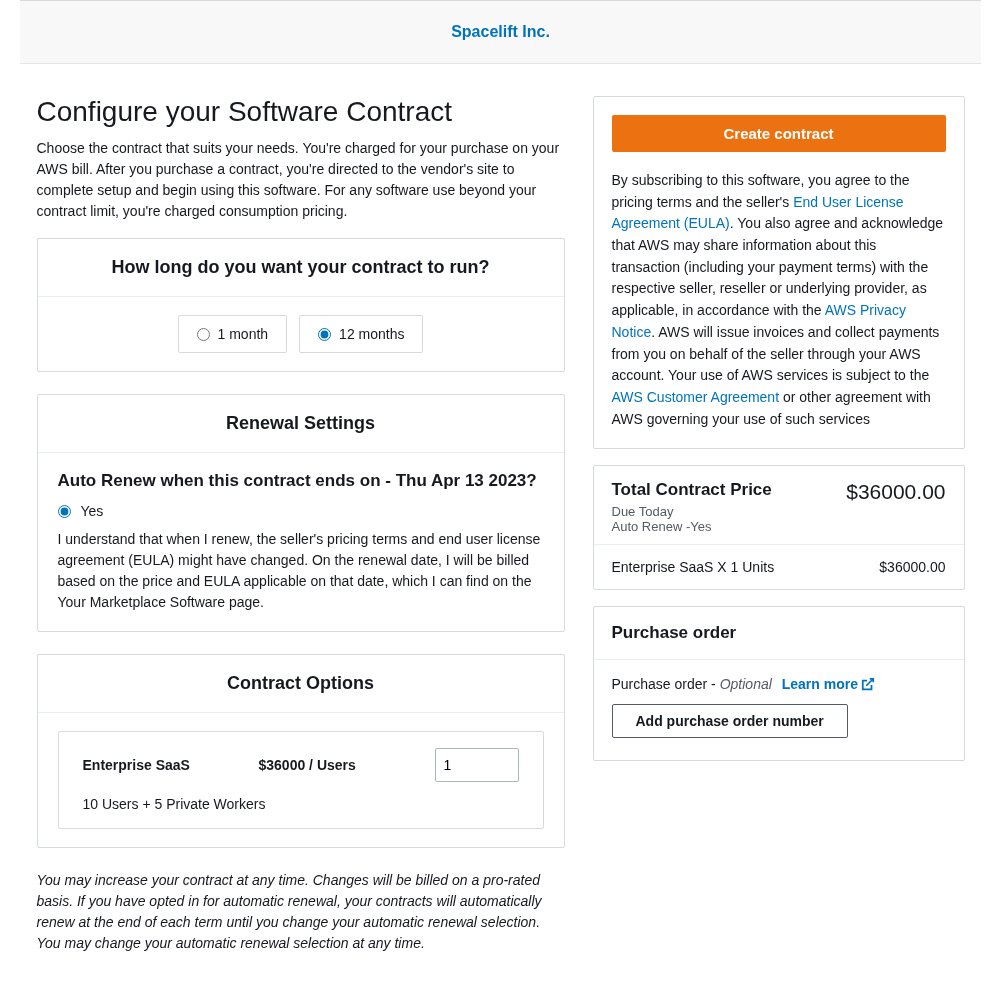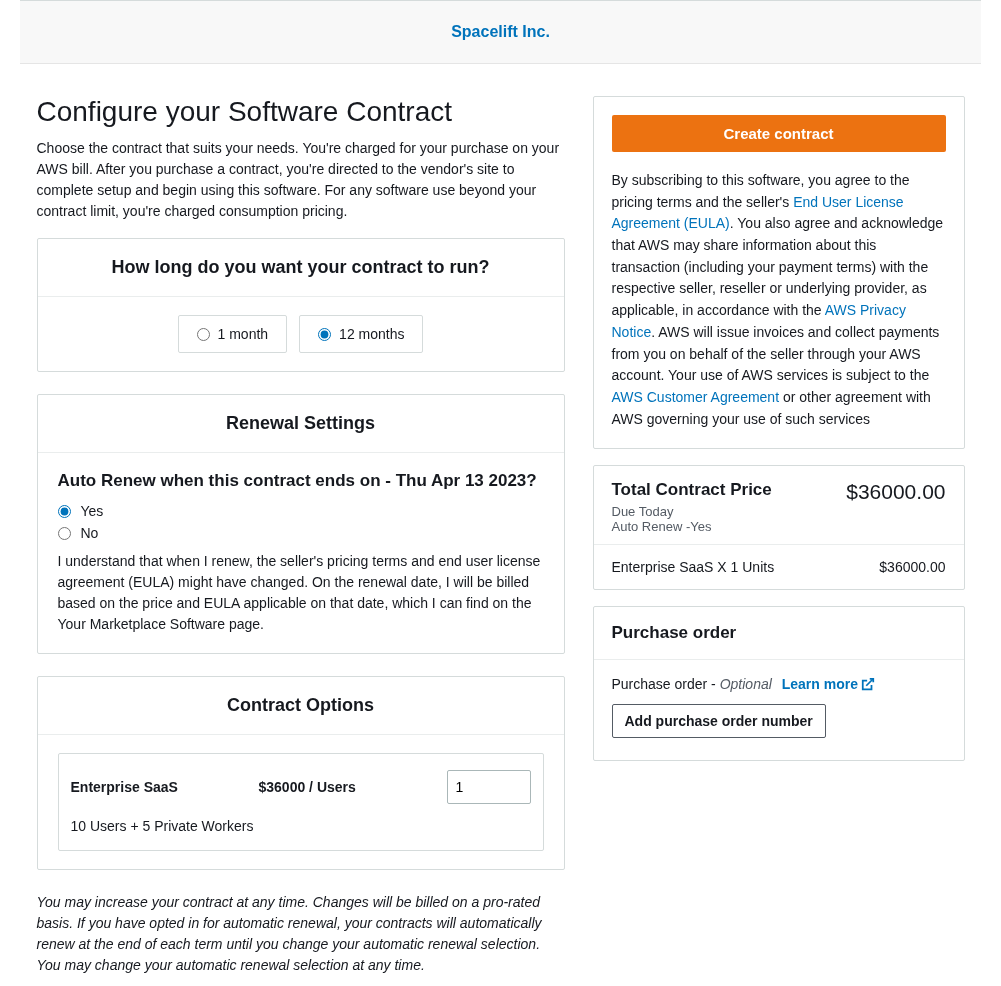--- a/index.html
+++ b/index.html
@@ -103,21 +103,21 @@
     .radio-line input[type="radio"] {
       accent-color: #0073bb;
     }
     .renewal-note {
       margin-top: 10px;
       line-height: 1.5;
       color: #16191f;
     }
     .contract-item {
       border: 1px solid #d5dbdb;
-      padding: 16px 12px;
+      padding: 16px 24px;
       border-radius: 2px;
     }
     .contract-item-row {
       display: flex;
       align-items: center;
       justify-content: space-between;
       margin-bottom: 14px;
     }
     .contract-item-name {
       font-weight: 700;
@@ -224,21 +224,21 @@
       margin-left: 6px;
     }
     .ext-icon {
       display: inline-block;
       vertical-align: -2px;
       margin-left: 3px;
     }
     .add-po-btn {
       border: 1px solid #545b64;
       background: #fff;
-      padding: 8px 12px;
+      padding: 8px 23px;
       font-size: 14px;
       font-weight: 700;
       border-radius: 2px;
       cursor: pointer;
       color: #16191f;
     }
   </style>
 </head>
 <body>
 
@@ -269,24 +269,20 @@
 
     <div class="card">
       <div class="card-header">
         <h2>Renewal Settings</h2>
       </div>
       <div class="card-body">
         <div class="renewal-question">Auto Renew when this contract ends on - Thu Apr 13 2023?</div>
         <div class="radio-line">
           <input type="radio" name="renew" checked="" style="">
           <span>Yes</span>
-        </div>
-        <div class="radio-line">
-          <input type="radio" name="renew" style="">
-          <span>No</span>
         </div>
         <p class="renewal-note">I understand that when I renew, the seller's pricing terms and end user license agreement (EULA) might have changed. On the renewal date, I will be billed based on the price and EULA applicable on that date, which I can find on the Your Marketplace Software page.</p>
       </div>
     </div>
 
     <div class="card">
       <div class="card-header">
         <h2>Contract Options</h2>
       </div>
       <div class="card-body">

